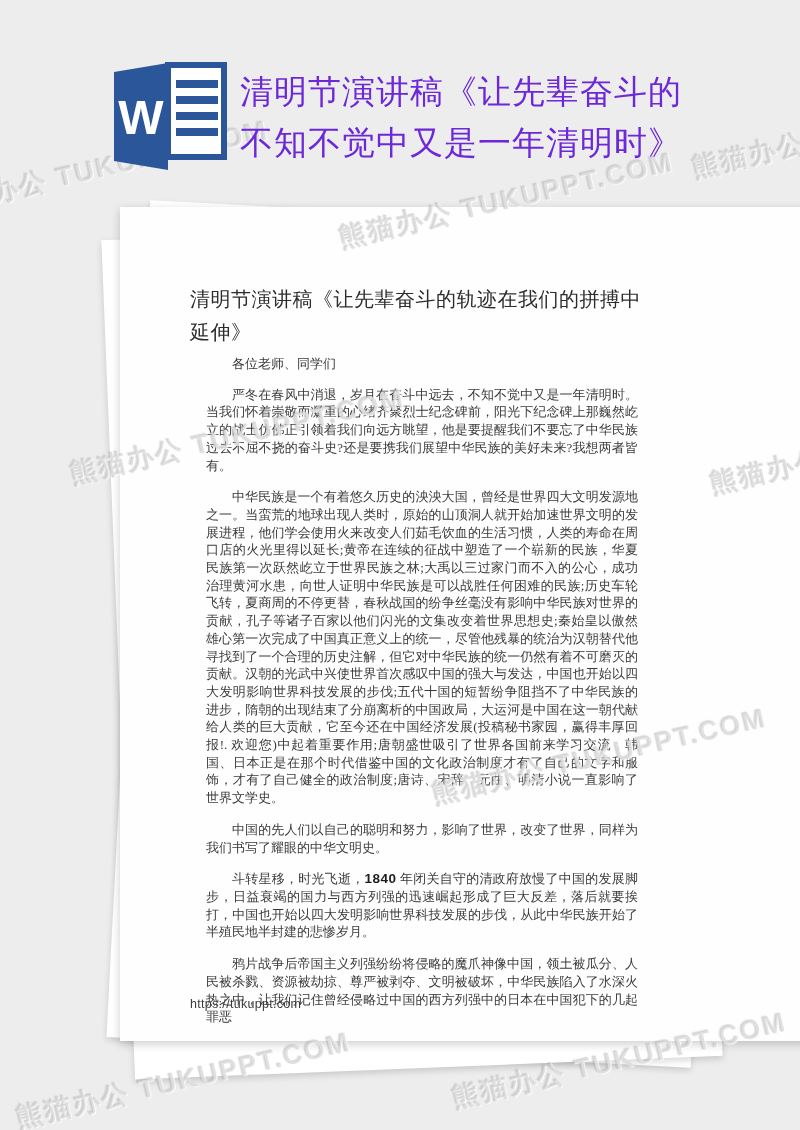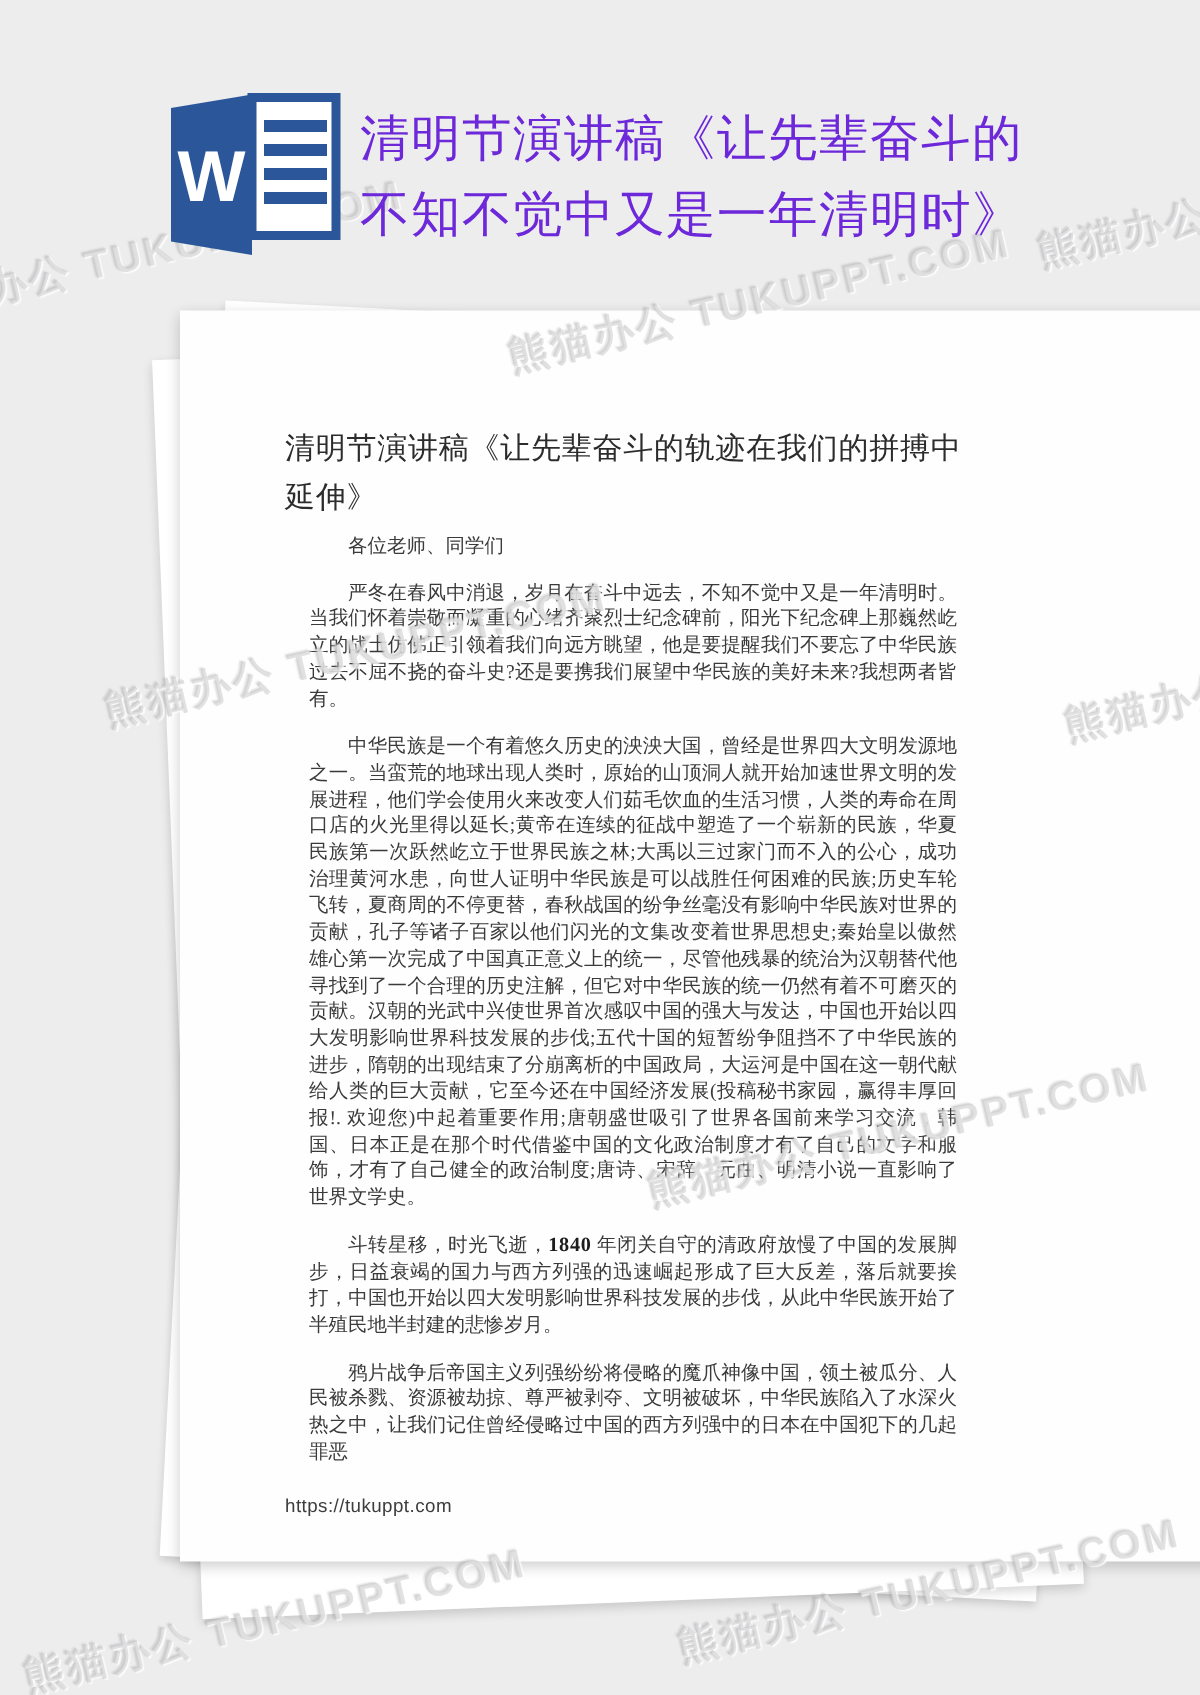--- a/index.html
+++ b/index.html
@@ -45,21 +45,21 @@
     letter-spacing:0.5px;
   }
   .doc-body{
     position:absolute;top:148px;left:0;width:448px;
     font-size:13px;line-height:17.7px;
     text-align:justify;
   }
   .doc-body p{margin:0 0 14px 16px;text-indent:2em;}
   .doc-body p.salutation{text-indent:2em;margin-bottom:13px;}
   .num-hl{
-    font-family:Liberation Serif, serif;
+    font-family:Liberation Sans, sans-serif;
     font-weight:700;color:#1d1d1d;font-size:13.5px;letter-spacing:0.5px;
   }
   .doc-footer{
     position:absolute;left:0;top:790px;
     font-family:"Liberation Sans",sans-serif;
     font-size:12.5px;color:#3c3c3c;letter-spacing:0.3px;text-align:center;
   }
 
   
   .wm{
@@ -100,20 +100,21 @@
 
   <div class="sheet doc-page">
     <div class="doc-inner">
 
       <h1 class="doc-title">清明节演讲稿《让先辈奋斗的轨迹在我们的拼搏中延伸》</h1>
 
       <div class="doc-body">
         <p class="salutation">各位老师、同学们</p>
         <p>严冬在春风中消退，岁月在奋斗中远去，不知不觉中又是一年清明时。当我们怀着崇敬而凝重的心绪齐聚烈士纪念碑前，阳光下纪念碑上那巍然屹立的战士仿佛正引领着我们向远方眺望，他是要提醒我们不要忘了中华民族过去不屈不挠的奋斗史?还是要携我们展望中华民族的美好未来?我想两者皆有。</p>
         <p>中华民族是一个有着悠久历史的泱泱大国，曾经是世界四大文明发源地之一。当蛮荒的地球出现人类时，原始的山顶洞人就开始加速世界文明的发展进程，他们学会使用火来改变人们茹毛饮血的生活习惯，人类的寿命在周口店的火光里得以延长;黄帝在连续的征战中塑造了一个崭新的民族，华夏民族第一次跃然屹立于世界民族之林;大禹以三过家门而不入的公心，成功治理黄河水患，向世人证明中华民族是可以战胜任何困难的民族;历史车轮飞转，夏商周的不停更替，春秋战国的纷争丝毫没有影响中华民族对世界的贡献，孔子等诸子百家以他们闪光的文集改变着世界思想史;秦始皇以傲然雄心第一次完成了中国真正意义上的统一，尽管他残暴的统治为汉朝替代他寻找到了一个合理的历史注解，但它对中华民族的统一仍然有着不可磨灭的贡献。汉朝的光武中兴使世界首次感叹中国的强大与发达，中国也开始以四大发明影响世界科技发展的步伐;五代十国的短暂纷争阻挡不了中华民族的进步，隋朝的出现结束了分崩离析的中国政局，大运河是中国在这一朝代献给人类的巨大贡献，它至今还在中国经济发展(投稿秘书家园，赢得丰厚回报!. 欢迎您)中起着重要作用;唐朝盛世吸引了世界各国前来学习交流，韩国、日本正是在那个时代借鉴中国的文化政治制度才有了自己的文字和服饰，才有了自己健全的政治制度;唐诗、宋辞、元曲、明清小说一直影响了世界文学史。</p>
+        <p>中国的先人们以自己的聪明和努力，影响了世界，改变了世界，同样为我们书写了耀眼的中华文明史。</p>
         <p><span>斗转星移，时光飞逝，</span><span class="num-hl">1840</span><span> 年闭关自守的清政府放慢了中国的发展脚步，日益衰竭的国力与西方列强的迅速崛起形成了巨大反差，落后就要挨打，中国也开始以四大发明影响世界科技发展的步伐，从此中华民族开始了半殖民地半封建的悲惨岁月。</span></p>
         <p>鸦片战争后帝国主义列强纷纷将侵略的魔爪神像中国，领土被瓜分、人民被杀戮、资源被劫掠、尊严被剥夺、文明被破坏，中华民族陷入了水深火热之中，让我们记住曾经侵略过中国的西方列强中的日本在中国犯下的几起罪恶</p>
       </div>
 
       <div class="doc-footer">https://tukuppt.com</div>
     </div>
   </div>
 
   <div class="wm" style="left:-70px;top:150px;">熊猫办公 TUKUPPT.COM</div>
   <div class="wm" style="left:335px;top:182px;">熊猫办公 TUKUPPT.COM</div>

